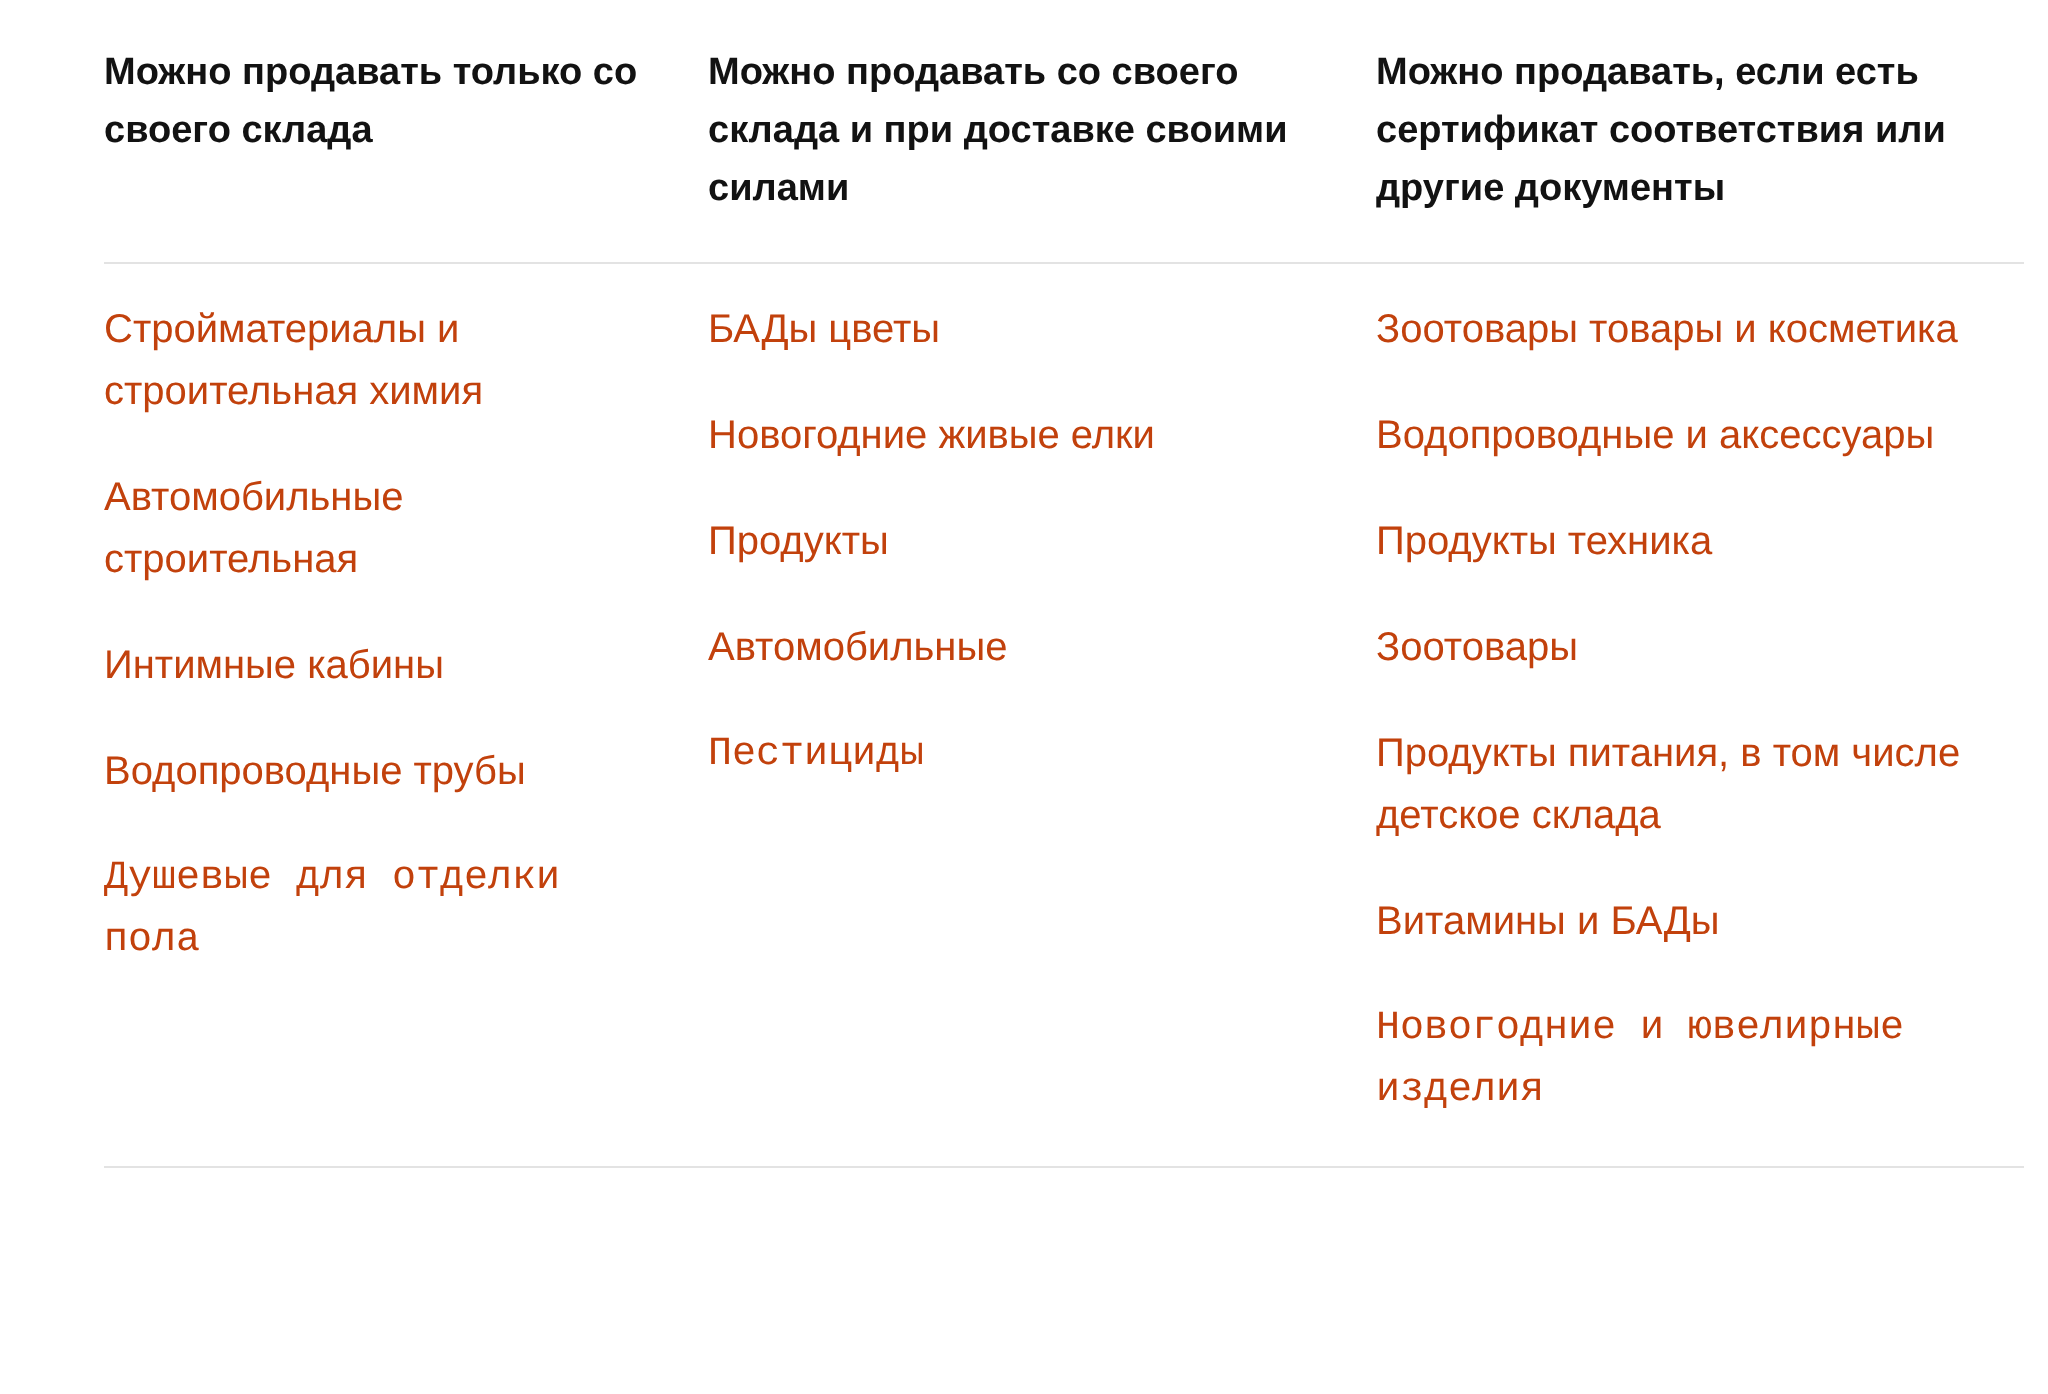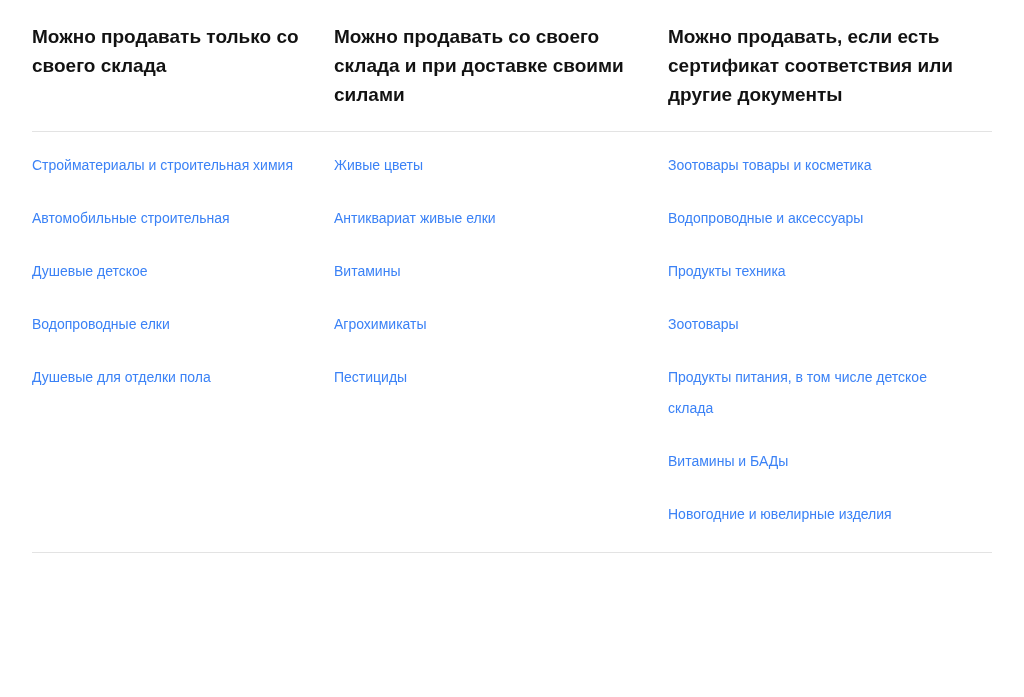--- a/index.html
+++ b/index.html
@@ -16,20 +16,21 @@
   }
   .table-wrap {
     box-sizing: border-box;
     width: 1024px;
     padding: 0 32px;
   }
   table.compare {
     width: 960px;
     border-collapse: collapse;
     table-layout: fixed;
+    margin-left: 20px;
   }
   table.compare col.c1 { width: 302px; }
   table.compare col.c2 { width: 334px; }
   table.compare col.c3 { width: 324px; }
   table.compare thead th {
     text-align: left;
     vertical-align: top;
     font-size: 19px;
     line-height: 29px;
     font-weight: bold;
@@ -41,27 +42,28 @@
     vertical-align: top;
     padding: 0 30px 0 0;
     border-bottom: 1px solid #e3e3e3;
   }
   .cell-list {
     list-style: none;
     margin: 0;
     padding: 18px 0 22px 0;
   }
   .cell-list li {
-    font-size: 14px;
+    font-size: 20px;
     line-height: 31px;
-    color: #3b82f6;
+    color: #c2410c;
     margin: 0 0 22px 0;
   }
   .cell-list li:last-child {
     margin-bottom: 0;
+    font-family: Liberation Mono, monospace;
   }
 </style>
 </head>
 <body>
 
 <div class="table-wrap">
   <table class="compare">
     <colgroup>
       <col class="c1">
       <col class="c2">
@@ -73,31 +75,31 @@
         <th>Можно продавать со своего склада и при доставке своими силами</th>
         <th>Можно продавать, если есть сертификат соответствия или другие документы</th>
       </tr>
     </thead>
     <tbody>
       <tr>
         <td>
           <ul class="cell-list">
             <li>Стройматериалы и строительная химия</li>
             <li>Автомобильные строительная</li>
-            <li>Душевые детское</li>
-            <li>Водопроводные елки</li>
+            <li>Интимные кабины</li>
+            <li>Водопроводные трубы</li>
             <li>Душевые для отделки пола</li>
           </ul>
         </td>
         <td>
           <ul class="cell-list">
-            <li>Живые цветы</li>
-            <li>Антиквариат живые елки</li>
-            <li>Витамины</li>
-            <li>Агрохимикаты</li>
+            <li>БАДы цветы</li>
+            <li>Новогодние живые елки</li>
+            <li>Продукты</li>
+            <li>Автомобильные</li>
             <li>Пестициды</li>
           </ul>
         </td>
         <td>
           <ul class="cell-list">
             <li>Зоотовары товары и косметика</li>
             <li>Водопроводные и аксессуары</li>
             <li>Продукты техника</li>
             <li>Зоотовары</li>
             <li>Продукты питания, в том числе детское склада</li>

